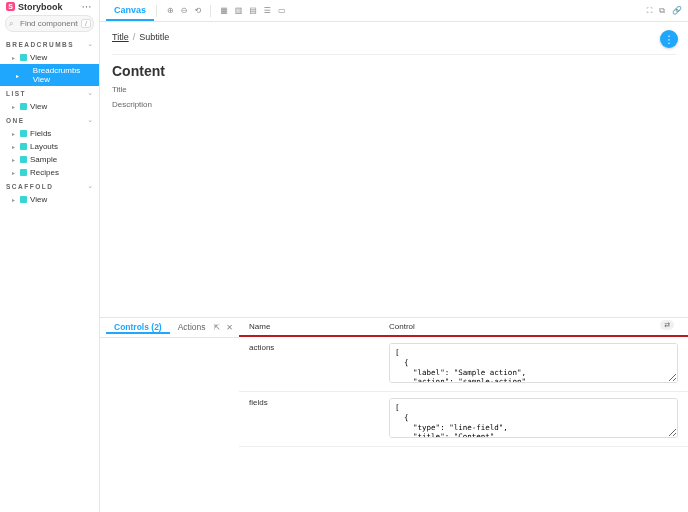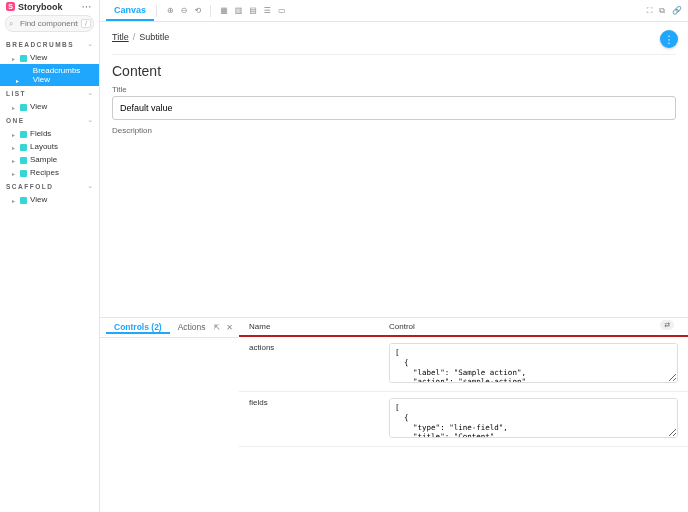--- a/index.html
+++ b/index.html
@@ -13,21 +13,21 @@
 .icon-btn{width:13px;height:13px;display:flex;align-items:center;justify-content:center;cursor:pointer;color:#666;border-radius:2px}
 .ellipsis{font-size:10px;line-height:1}
 .search-wrap{margin:2px 5px 5px;position:relative;display:flex;align-items:center}
 .search-wrap .s-icon{position:absolute;left:4px;color:#999;font-size:8px}
 .search-input{width:100%;padding:3px 15px 3px 14px;border:1px solid #e5e5e5;border-radius:8px;font-size:8px;background:#f7f7f7}
 .search-kbd{position:absolute;right:3px;border:1px solid #ddd;border-radius:2px;padding:0 3px;font-size:7px;color:#999;background:#fff}
 .tree{overflow:auto;flex:1}
 .tree-group{display:flex;align-items:center;padding:3px 6px;cursor:pointer}
 .group-label{letter-spacing:1.5px;font-size:6.5px;color:#666;font-weight:600}
 .group-toggle{margin-left:auto;color:#aaa;font-size:7px}
-.tree-item{display:flex;align-items:flex-end;padding:2px 6px 2px 12px;gap:3px;cursor:pointer;font-size:8px}
+.tree-item{display:flex;align-items:center;padding:2px 6px 2px 12px;gap:3px;cursor:pointer;font-size:8px}
 .tree-item .caret{font-size:6px;color:#999;width:5px}
 .tree-item .story-icon{width:7px;height:7px;display:inline-block}
 .story-icon.comp{background:#37d5d3;border-radius:1px}
 .story-icon.story{background:#1ea7fd;border-radius:50%}
 .tree-item.active{background:#1ea7fd;color:#fff}
 .tree-item.active .caret,.tree-item.active .story-icon{color:#fff}
 .tree-item.d1{padding-left:12px}
 .tree-item.d2{padding-left:16px}
 .main{flex:1;display:flex;flex-direction:column;min-width:0}
 .toolbar{display:flex;align-items:center;border-bottom:1px solid #e5e5e5;height:22px;padding:0 6px}
@@ -36,21 +36,21 @@
 .tab.active{border-bottom-color:#1ea7fd;color:#1ea7fd;font-weight:700}
 .tool-icons{display:flex;gap:7px;margin-left:8px;color:#888;align-items:center}
 .tool-icons span{cursor:pointer;font-size:8px}
 .divider{width:1px;height:12px;background:#e5e5e5;margin:0 2px}
 .toolbar .spacer{flex:1}
 .canvas{flex:1;overflow:auto;padding:10px 12px;position:relative}
 .fab{position:absolute;right:10px;top:8px;width:18px;height:18px;border-radius:50%;background:#1ea7fd;color:#fff;display:flex;align-items:center;justify-content:center;font-size:10px;cursor:pointer;box-shadow:0 1px 3px rgba(0,0,0,.2)}
 .bc{display:flex;align-items:center;gap:4px;font-size:9px;margin-bottom:12px}
 .bc a{color:#333;text-decoration:underline;cursor:pointer}
 .bc-sep{color:#999}
-.section-title{font-size:14px;font-weight:400;margin-bottom:6px}
+.section-title{font-size:14px;font-weight:700;margin-bottom:6px}
 .field{margin-bottom:6px}
 .field-label{font-size:8px;color:#666;margin-bottom:2px}
 .text-input{width:100%;border:1px solid #ccc;border-radius:3px;padding:6px 7px;font-size:9px}
 .addons{border-top:1px solid #e5e5e5;height:195px;display:flex;flex-direction:row}
 .addon-tabs{display:flex;align-items:center;border-bottom:1px solid #e5e5e5;padding:0 6px;height:20px}
 .addon-tabs .tab{font-size:8.5px}
 .addon-tabs .right{margin-left:auto;display:flex;gap:6px;color:#888}
 .addon-tabs .right span{cursor:pointer;font-size:8px}
 .controls-table{flex:1;overflow:auto}
 .ct-header{display:flex;border-bottom:2px solid #b91c1c;font-size:8px;font-weight:400;color:#333;padding:4px 10px}
@@ -172,21 +172,20 @@
         </div>
       <div class="bc">
         <a>Title</a>
         <span class="bc-sep">/</span>
         <span>Subtitle</span>
       </div>
       <hr style="border:none;border-top:1px solid #eee;margin-bottom:8px">
       <div class="section-title">Content</div>
       <div class="field">
         <div class="field-label">Title</div>
-        <input class="text-input" value="Default value" style="">
       </div>
       <div class="field">
         <div class="field-label">Description</div>
       </div>
     </div>
 
     <div class="addons">
       <div class="addon-tabs" id="addon-tabs">
           <div class="tab active">Controls (2)</div>
           <div class="tab">Actions</div>

